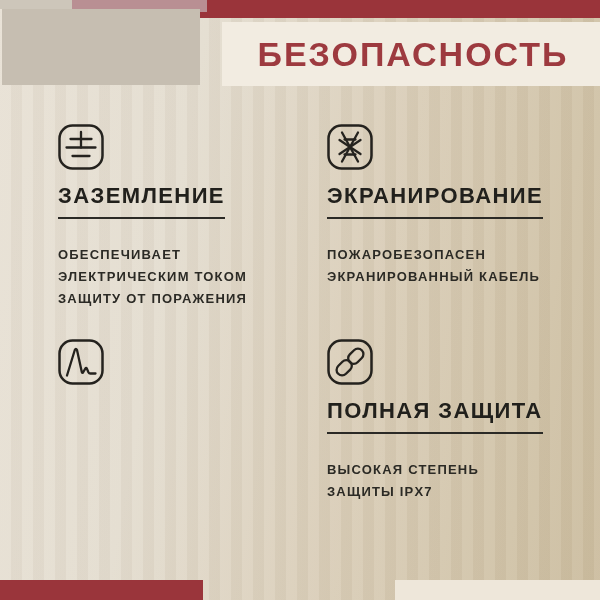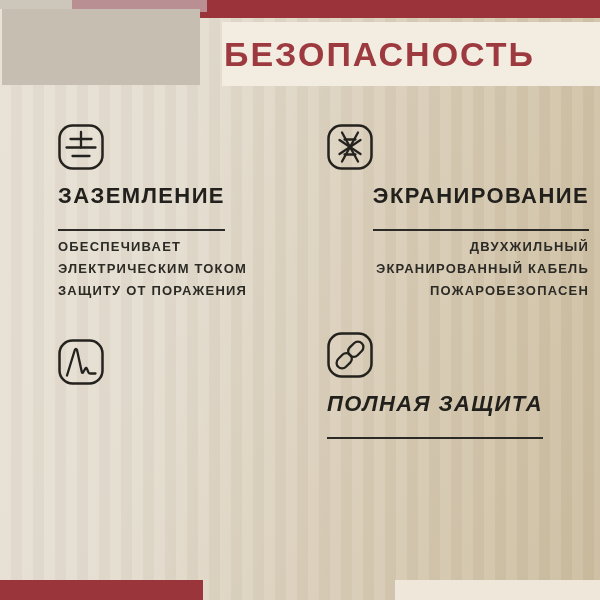--- a/index.html
+++ b/index.html
@@ -15,45 +15,45 @@
       rgba(255,255,255,0.05) 0 11px, rgba(96,78,52,0.04) 11px 22px);
   }
   .abs{position:absolute;}
   
   .strip-gray{left:0;top:0;width:72px;height:9px;background:#cdc6ba;}
   .bar-red{left:72px;top:0;width:528px;height:18px;background:#9a343a;}
   .block-pink{left:72px;top:0;width:135px;height:12px;background:#b98f93;}
   .block-gray{left:2px;top:9px;width:198px;height:76px;background:#c6beb1;}
   .title-box{
     left:222px;top:22px;width:378px;height:64px;background:#f2ece1;
-    display:flex;align-items:center;
+    display:flex;align-items:center;justify-content:center;
   }
   .title-text{
     color:#9d3a3f;font-weight:bold;font-size:34px;letter-spacing:2px;
     white-space:nowrap;transform:translateX(2px);
   }
   .bottom-red{left:0;top:580px;width:203px;height:20px;background:#9a353b;}
   .bottom-cream{left:395px;top:580px;width:205px;height:20px;background:#eee7da;}
 
   
   .feature{width:262px;}
   .f1{left:58px;top:124px;}
-  .f2{left:327px;top:124px;text-align:right;}
+  .f2{left:327px;top:124px;}
   .f3{left:58px;top:339px;}
-  .f4{left:327px;top:332px;font-style:italic;}
+  .f4{left:327px;top:339px;}
   .icon{display:block;width:46px;height:46px;}
   .icon *{stroke:#24221e;stroke-width:2.3;fill:none;stroke-linecap:round;stroke-linejoin:round;}
   .icon .frame{stroke-width:2.5;}
   .feature-title{
     display:inline-block;margin-top:15px;
     font-size:22px;font-weight:bold;letter-spacing:1.4px;color:#21201c;
-    line-height:1;padding-bottom:22px;border-bottom:2px solid #2b2a26;
+    line-height:1;padding-bottom:10px;border-bottom:2px solid #2b2a26;
     white-space:nowrap;
   }
-  .feature-lines{margin-top:5px;}
+  .feature-lines{margin-top:25px;}
   .feature-line{
     font-size:13px;font-weight:bold;letter-spacing:1.2px;color:#2b2a25;
     line-height:22px;white-space:nowrap;
   }
 </style>
 </head>
 <body>
 
 <div class="banding"></div>
 
@@ -87,36 +87,39 @@
     <rect class="frame" x="1.5" y="1.5" width="43" height="43" rx="13"></rect>
     <line x1="15" y1="8.5" x2="31" y2="37.5"></line>
     <line x1="31" y1="8.5" x2="15" y2="37.5"></line>
     <line x1="12.5" y1="16" x2="33.5" y2="30"></line>
     <line x1="33.5" y1="16" x2="12.5" y2="30"></line>
     <line x1="17.5" y1="15.5" x2="28.5" y2="15.5"></line>
     <line x1="17.5" y1="30.5" x2="28.5" y2="30.5"></line>
   </svg>
   <div class="feature-title">ЭКРАНИРОВАНИЕ</div>
   <div class="feature-lines">
-    <div class="feature-line">ДВУХЖИЛЬНЫЙ</div>
+    <div class="feature-line">ПОЖАРОБЕЗОПАСЕН</div>
     <div class="feature-line">ЭКРАНИРОВАННЫЙ КАБЕЛЬ</div>
-    <div class="feature-line">ПОЖАРОБЕЗОПАСЕН</div>
   </div>
 </div>
 
 <div class="abs feature f3">
   <svg class="icon" viewBox="0 0 46 46">
     <rect class="frame" x="1.5" y="1.5" width="43" height="43" rx="13"></rect>
     <path d="M9,36.5 L16.8,11 Q17.9,8.6 19,11 L23.8,33 Q24.5,34.8 25.3,33 L27.3,29.6 Q28.1,28.3 28.9,29.6 L30.4,33.3 Q31,34.5 32.4,34.5 L37.5,34.5"></path>
   </svg>
 </div>
 
 <div class="abs feature f4">
   <svg class="icon" viewBox="0 0 46 46">
     <rect class="frame" x="1.5" y="1.5" width="43" height="43" rx="13"></rect>
     <rect x="-8.5" y="-5.5" width="17" height="11" rx="5.5" transform="translate(17.2,28.8) rotate(-45)"></rect>
     <rect x="-8.5" y="-5.5" width="17" height="11" rx="5.5" transform="translate(28.8,17.2) rotate(-45)"></rect>
   </svg>
   <div class="feature-title">ПОЛНАЯ ЗАЩИТА</div>
+  <div class="feature-lines">
+    <div class="feature-line">ВЫСОКАЯ СТЕПЕНЬ</div>
+    <div class="feature-line">ЗАЩИТЫ IPX7</div>
+  </div>
 </div>
 
 <div class="abs bottom-red"></div>
 <div class="abs bottom-cream"></div>
 
 </body></html>

